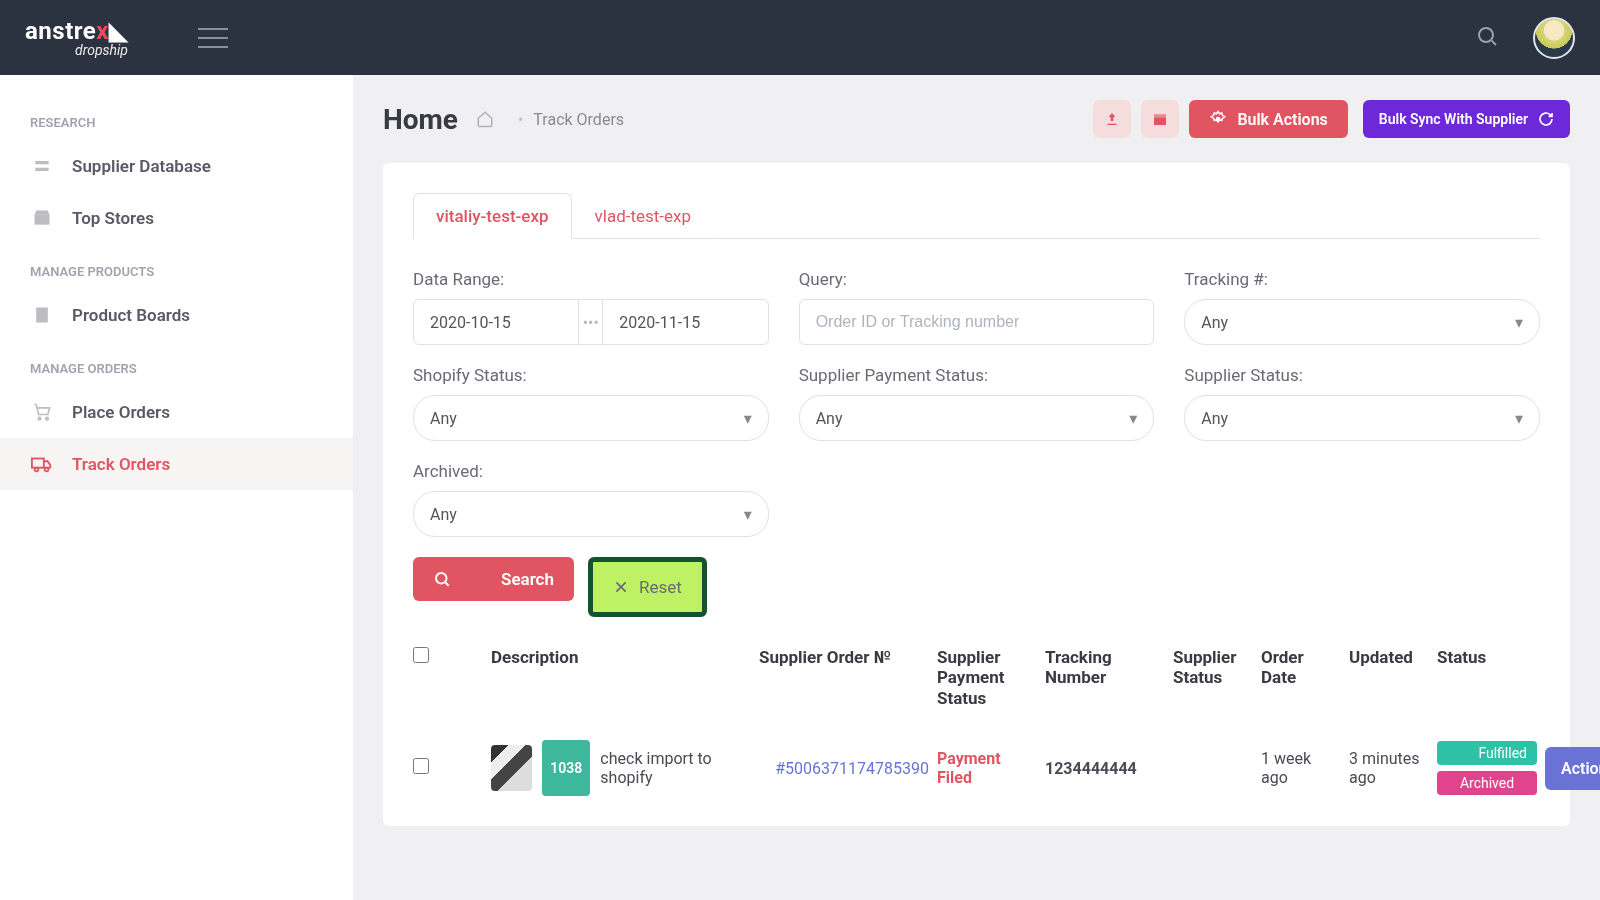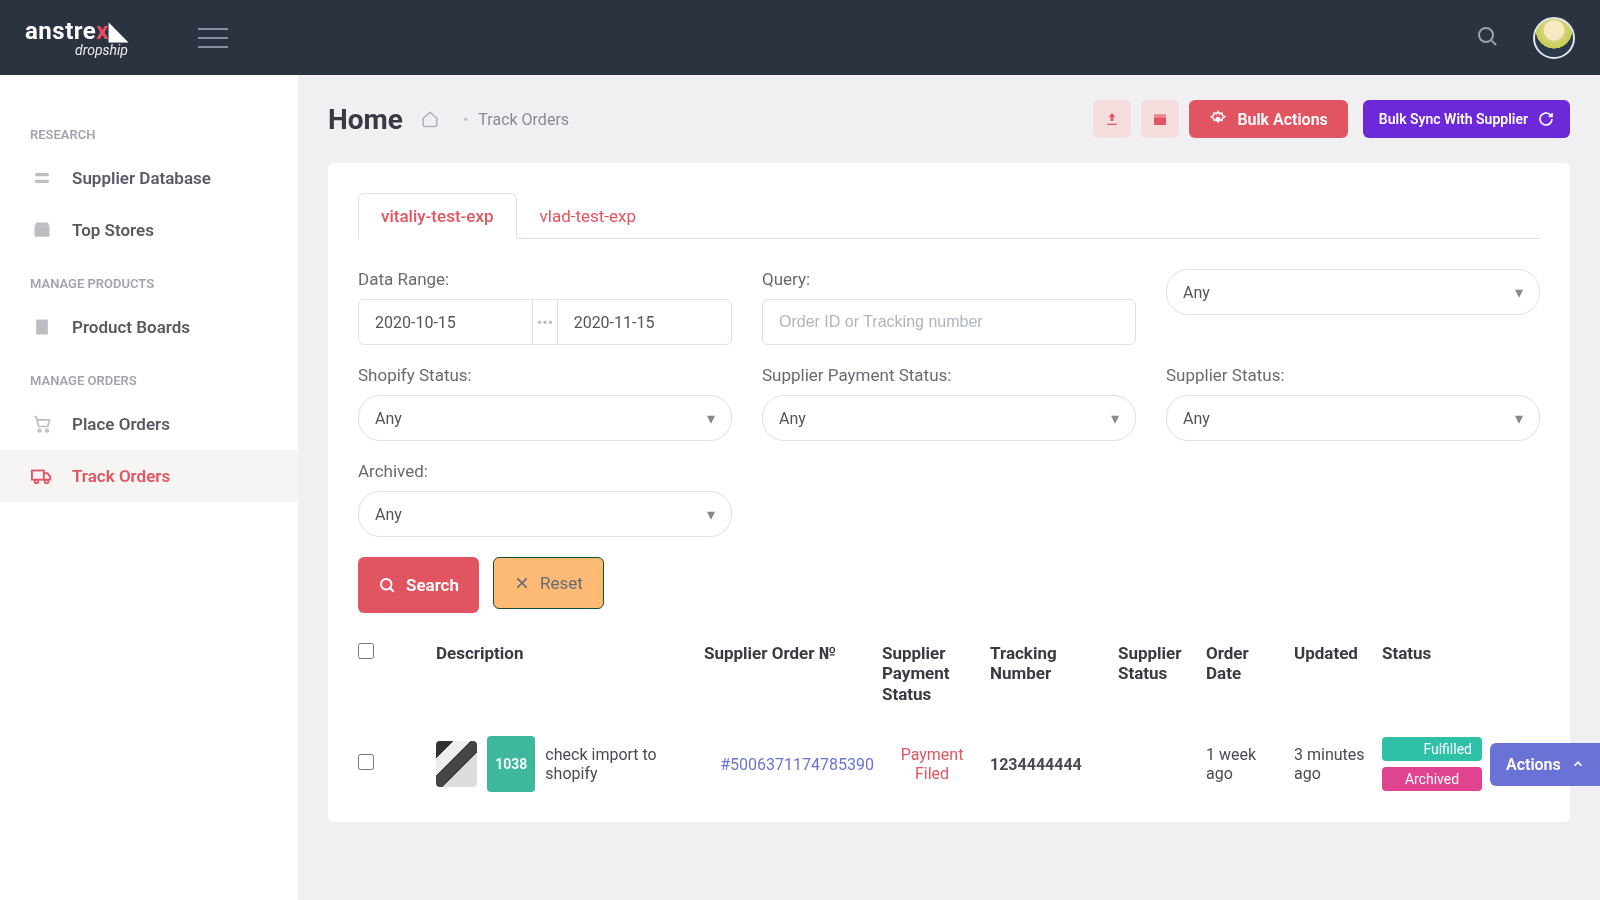--- a/index.html
+++ b/index.html
@@ -49,23 +49,23 @@
     width: 42px; height: 42px;
     border-radius: 50%;
     background: radial-gradient(circle at 50% 30%, #f7e9c3 30%, #d4d67a 32%, #c7ca53 55%, #2b3a4a 56%);
     border: 2px solid #e1e4eb;
     cursor: pointer;
   }
 
   
   .app { display: flex; height: calc(100% - 75px); }
   .sidebar {
-    width: 298px;
+    width: 353px;
     background: #fff;
-    padding-top: 32px;
+    padding-top: 20px;
   }
   .sb-section {
     color: #a3a3af;
     font-size: 13px;
     font-weight: 600;
     padding: 20px 30px 10px;
   }
   .sb-item {
     display: flex;
     align-items: center;
@@ -202,27 +202,27 @@
   }
   .date-input.right { border-radius: 0 6px 6px 0; }
   .sel { justify-content: space-between; cursor: pointer; border-radius: 22px; }
   .sel .chev { color:#888; }
   .txt::placeholder { color:#aeb4be; }
   input.txt { outline:none; }
 
   .actions-row { display:flex; gap: 14px; margin-bottom: 30px; }
   .search-btn {
     background: #e15562; color:#fff; border-radius:6px;
-    height: 56px; padding: 0 20px; display:flex; align-items:center;
-    font-size:17px; font-weight:600; cursor:pointer;
+    height: 44px; padding: 0 20px; display:flex; align-items:center;
+    font-size:17px; font-weight:600; cursor:pointer;gap:40px;
   }
   .search-btn svg { margin-right: 10px; }
   .reset-btn {
-    background:#fdba74; border:1px solid #14532d; border-radius:6px;
-    height: 52px; padding: 0 20px; display:flex; align-items:center;
+    background:#bef264; border:5px solid #14532d; border-radius:6px;
+    height: 60px; padding: 0 20px; display:flex; align-items:center;
     color:#6a6a76; font-size:17px; cursor:pointer;
   }
   .reset-btn svg { margin-right: 10px; }
 
   
   .tbl { width:100%; }
   .tbl-head, .tbl-row { display:grid; grid-template-columns: 70px 260px 170px 100px 120px 80px 80px 80px 100px 120px; gap: 8px; align-items:start; }
   .tbl-head { font-size:17px; font-weight:700; color:#3a3a44; padding-bottom: 18px; }
   .tbl-head div { line-height:1.2; }
   .tbl-row { padding-top: 14px; font-size:16px; align-items: center; }
@@ -233,21 +233,21 @@
     width: 46px; height: 46px;
     background: linear-gradient(135deg, #333 20%, #eee 20%, #eee 40%, #444 40%, #444 60%, #ddd 60%);
     border-radius: 4px;
     margin-right: 10px;
   }
   .orderid-badge {
     background:#3db89c; color:#fff; font-size:14px; font-weight:600;
     padding: 20px 8px; border-radius:4px; margin-right:10px;
   }
   .order-link { color:#6b72d6;text-align:right; }
-  .pay-status { color:#e15562; font-weight:400;text-align:center; }
+  .pay-status { color:#e15562; font-weight:700; }
   .tracknum { color:#4a4a55; font-weight:700; }
   .status-badges { display:flex; flex-direction:column; gap:6px; }
   .badge-fulfilled { background:#2fc1a7; color:#fff; font-size:14px; padding:4px 10px; border-radius:4px; text-align:right; }
   .badge-archived { background:#e0448f; color:#fff; font-size:14px; padding:4px 10px; border-radius:4px; text-align:center; }
   .row-actions-btn {
     background:#6b72d6; color:#fff; border-radius:6px;
     padding: 12px 16px; font-weight:600; font-size:16px;
     display:flex; align-items:center; cursor:pointer;
   }
   .row-actions-btn svg { margin-left:10px; }
@@ -385,20 +385,21 @@
             <div class="date-input">2020-10-15</div>
             <div class="date-sep">•••</div>
             <div class="date-input right">2020-11-15</div>
           </div>
         </div>
         <div>
           <div class="field-label">Query:</div>
           <input class="txt" type="text" placeholder="Order ID or Tracking number" style="">
         </div>
         <div>
+          <div class="field-label">Tracking #:</div>
           <div class="sel">
             <span>Any</span>
             <span class="chev">▾</span>
           </div>
         </div>
 
         <div>
           <div class="field-label">Shopify Status:</div>
           <div class="sel">
             <span>Any</span>

